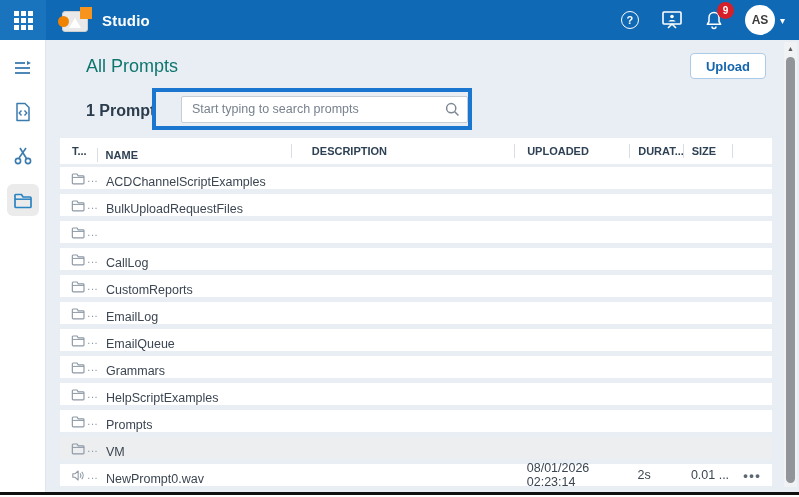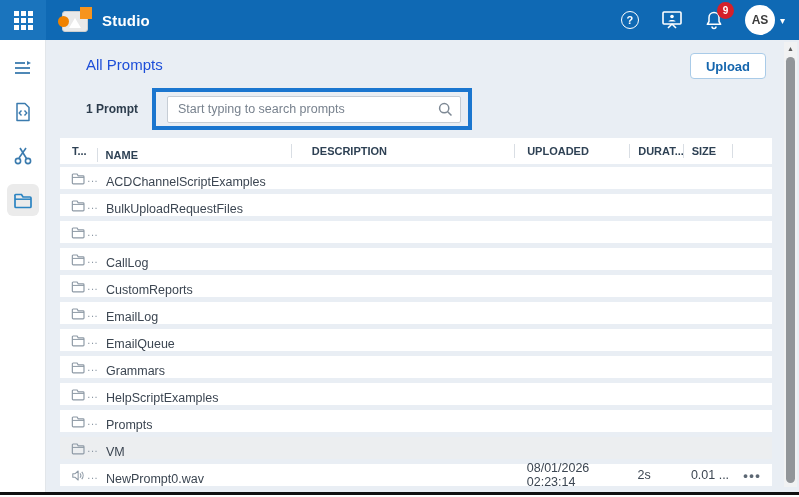--- a/index.html
+++ b/index.html
@@ -25,25 +25,25 @@
   .avatar { width:30px; height:30px; border-radius:50%; background:#fff; color:#3c3c3c; font-size:12px; font-weight:bold; display:flex; align-items:center; justify-content:center; }
   .chev { color:#fff; font-size:10px; }
 
   
   .sidebar { position:absolute; top:40px; left:0; width:46px; bottom:0; background:#fff; border-right:1px solid #e2e6ea; display:flex; flex-direction:column; align-items:center; padding-top:12px; gap:12px; z-index:4; }
   .side-item { width:32px; height:32px; display:flex; align-items:center; justify-content:center; border-radius:6px; cursor:pointer; }
   .side-item.active { background:#ebebeb; }
 
   
   .content { position:absolute; left:46px; top:40px; right:0; bottom:0; background:#e9eef4; }
-  .page-title { position:absolute; left:40px; top:16px; font-size:15px; font-weight:500; color:#1d4ed8; }
+  .page-title { position:absolute; left:40px; top:16px; font-size:18px; font-weight:500; color:#0f766e; }
   .upload-btn { position:absolute; right:33px; top:13px; height:26px; padding:0 15px; background:#fff; border:1px solid #a9cbe8; border-radius:4px; color:#1566ae; font-size:13px; font-weight:600; cursor:pointer; font-family:"Liberation Sans",sans-serif; }
-  .count-label { position:absolute; left:40px; top:62px; font-size:12px; font-weight:bold; color:#2c3c4c; }
-
-  .callout { position:absolute; left:106px; top:48px; width:320px; height:42px; border:4px solid var(--c-highlight,#1b76cf); display:flex; align-items:center; padding-left:11px; }
+  .count-label { position:absolute; left:40px; top:62px; font-size:16px; font-weight:bold; color:#2c3c4c; }
+
+  .callout { position:absolute; left:106px; top:48px; width:320px; height:42px; border:4px solid var(--c-highlight,#1b76cf); display:flex; align-items:center; padding-left:25px; }
   .search-wrap { position:relative; width:294px; height:27px; }
   .search-input { width:100%; height:100%; border:1px solid #c6cdd5; border-radius:2px; background:#fff; padding:0 30px 0 10px; font-size:12.5px; color:#3c4652; font-family:"Liberation Sans",sans-serif; }
   .search-input::placeholder { color:#78828e; }
   .search-icn { position:absolute; right:8px; top:6px; }
 
   
   .table { position:absolute; left:14px; top:98px; width:712px; }
   .thead { height:26px; background:#fff; display:flex; align-items:center; color:#2e4154; font-size:11px; font-weight:bold; margin-bottom:3px; }
   .hcell { height:14px; line-height:14px; overflow:hidden; white-space:nowrap; cursor:pointer; }
   .hcell + .hcell { border-left:1px solid #d9dee4; }

